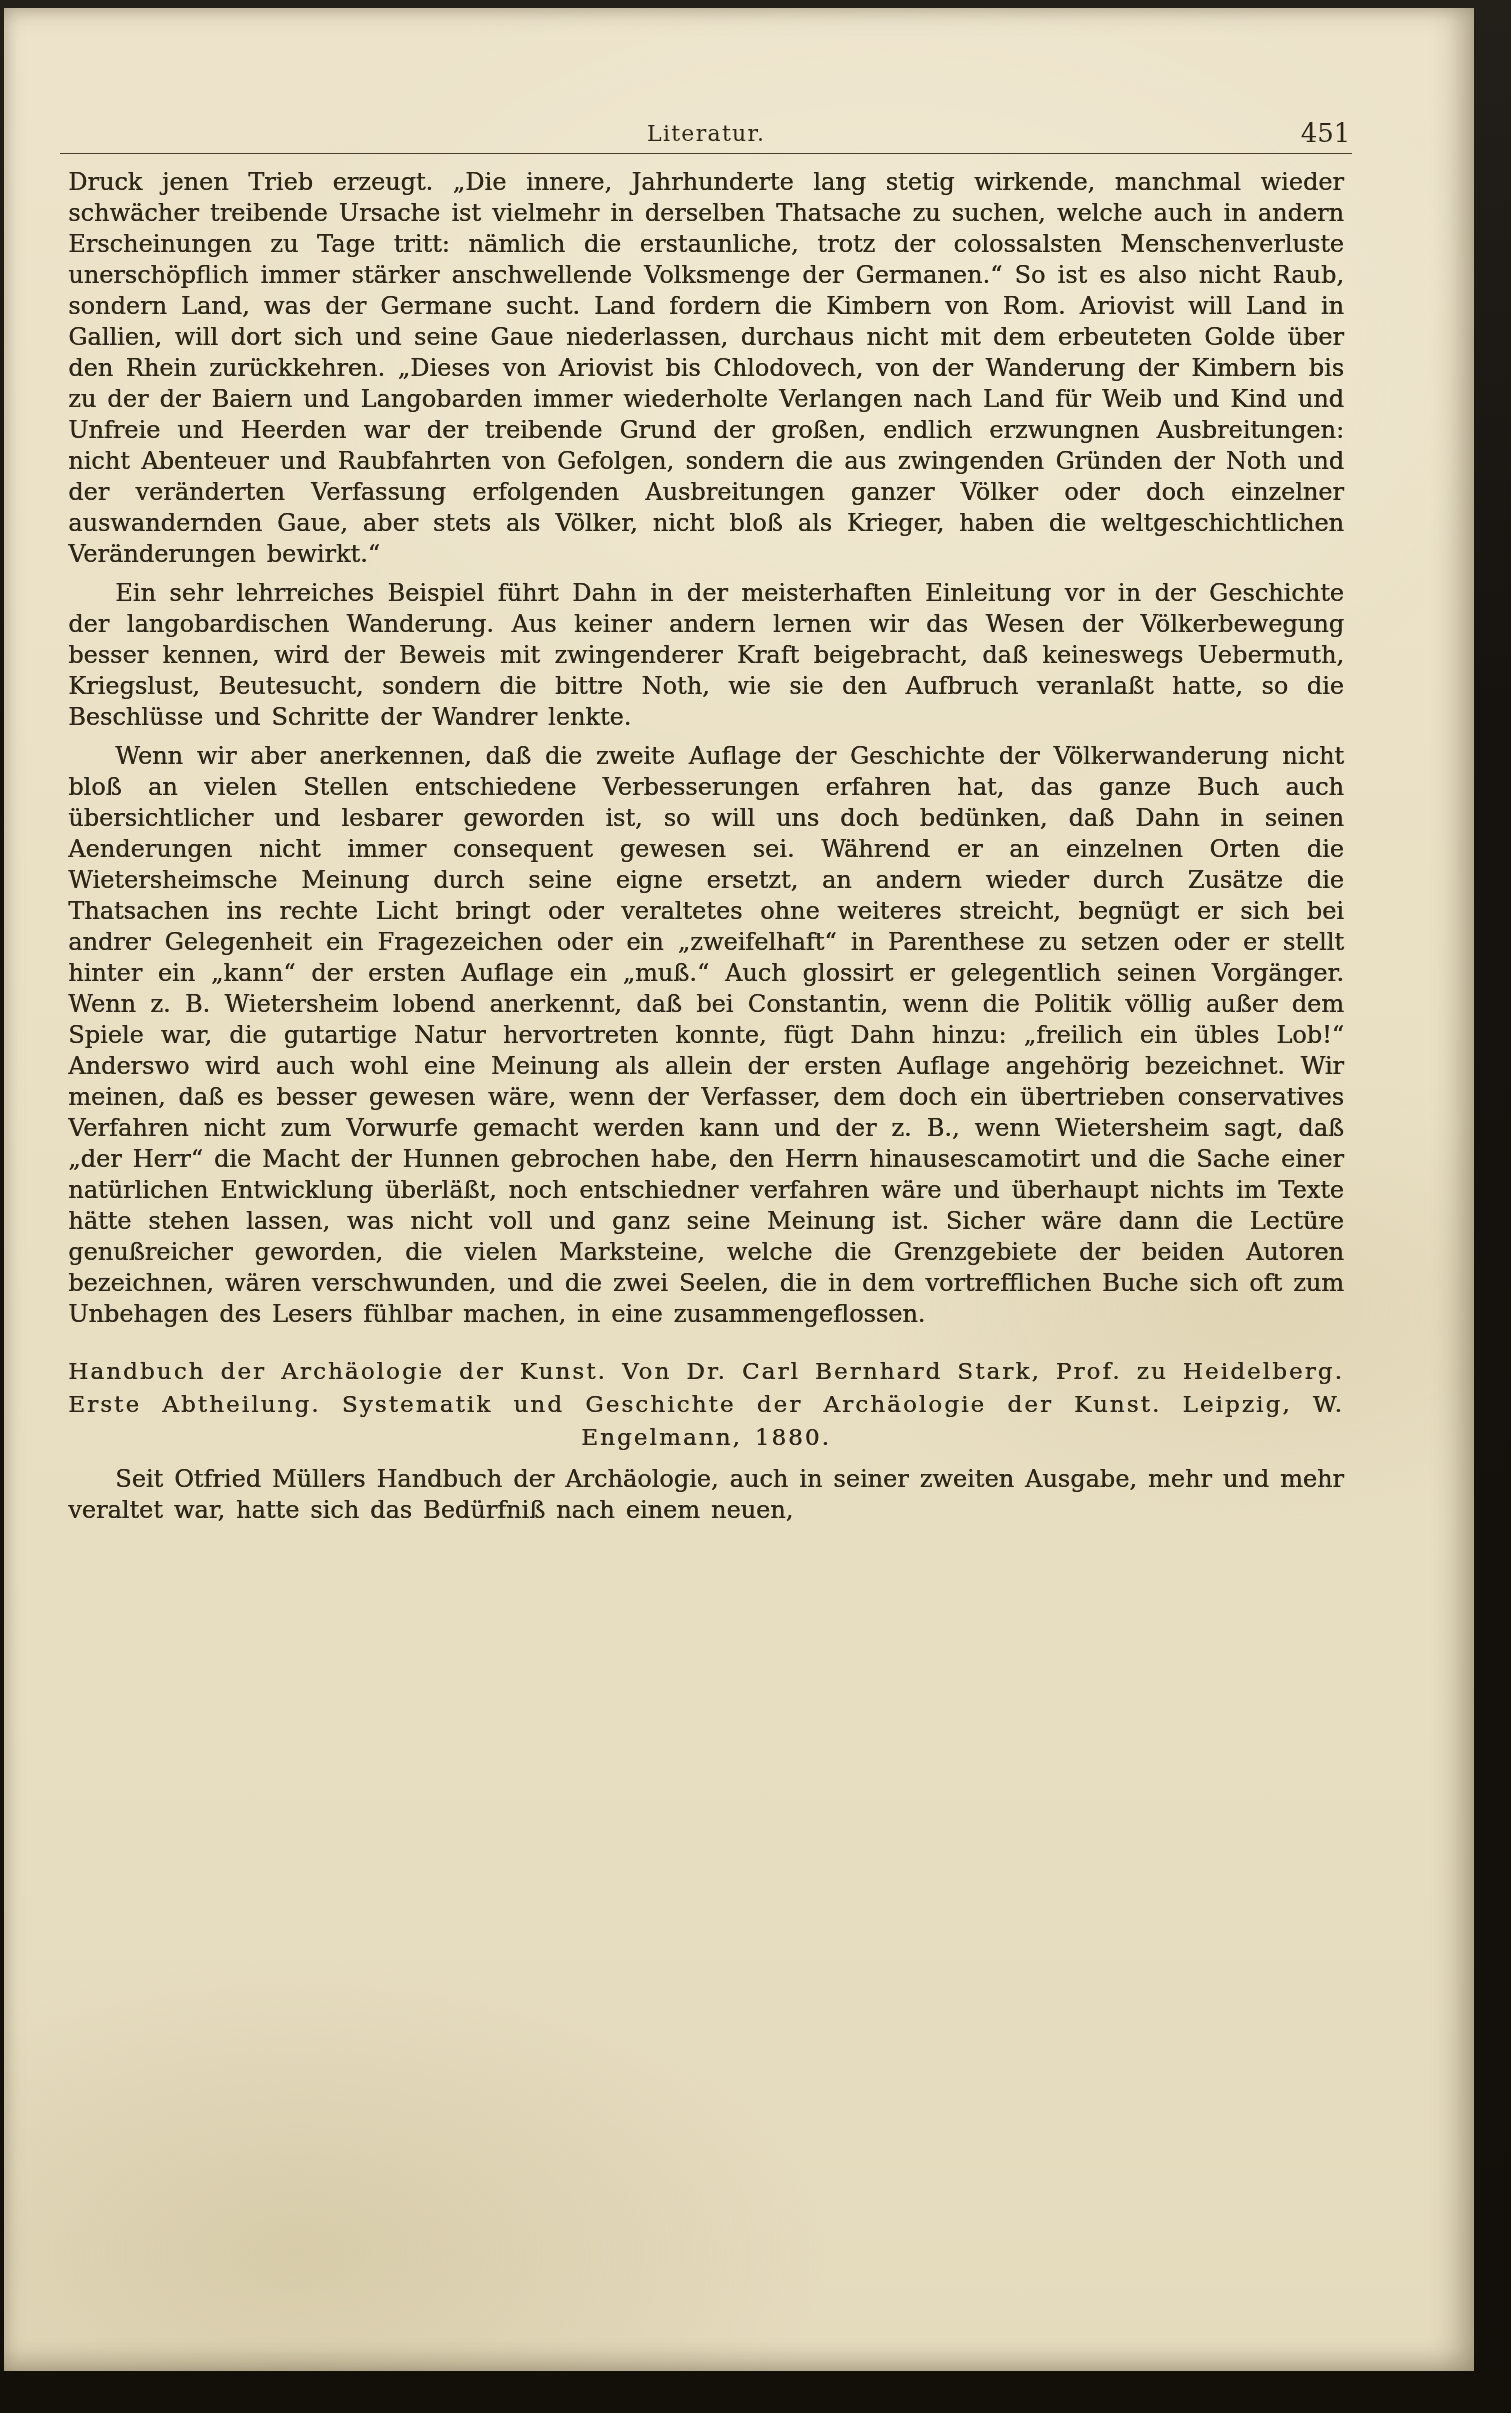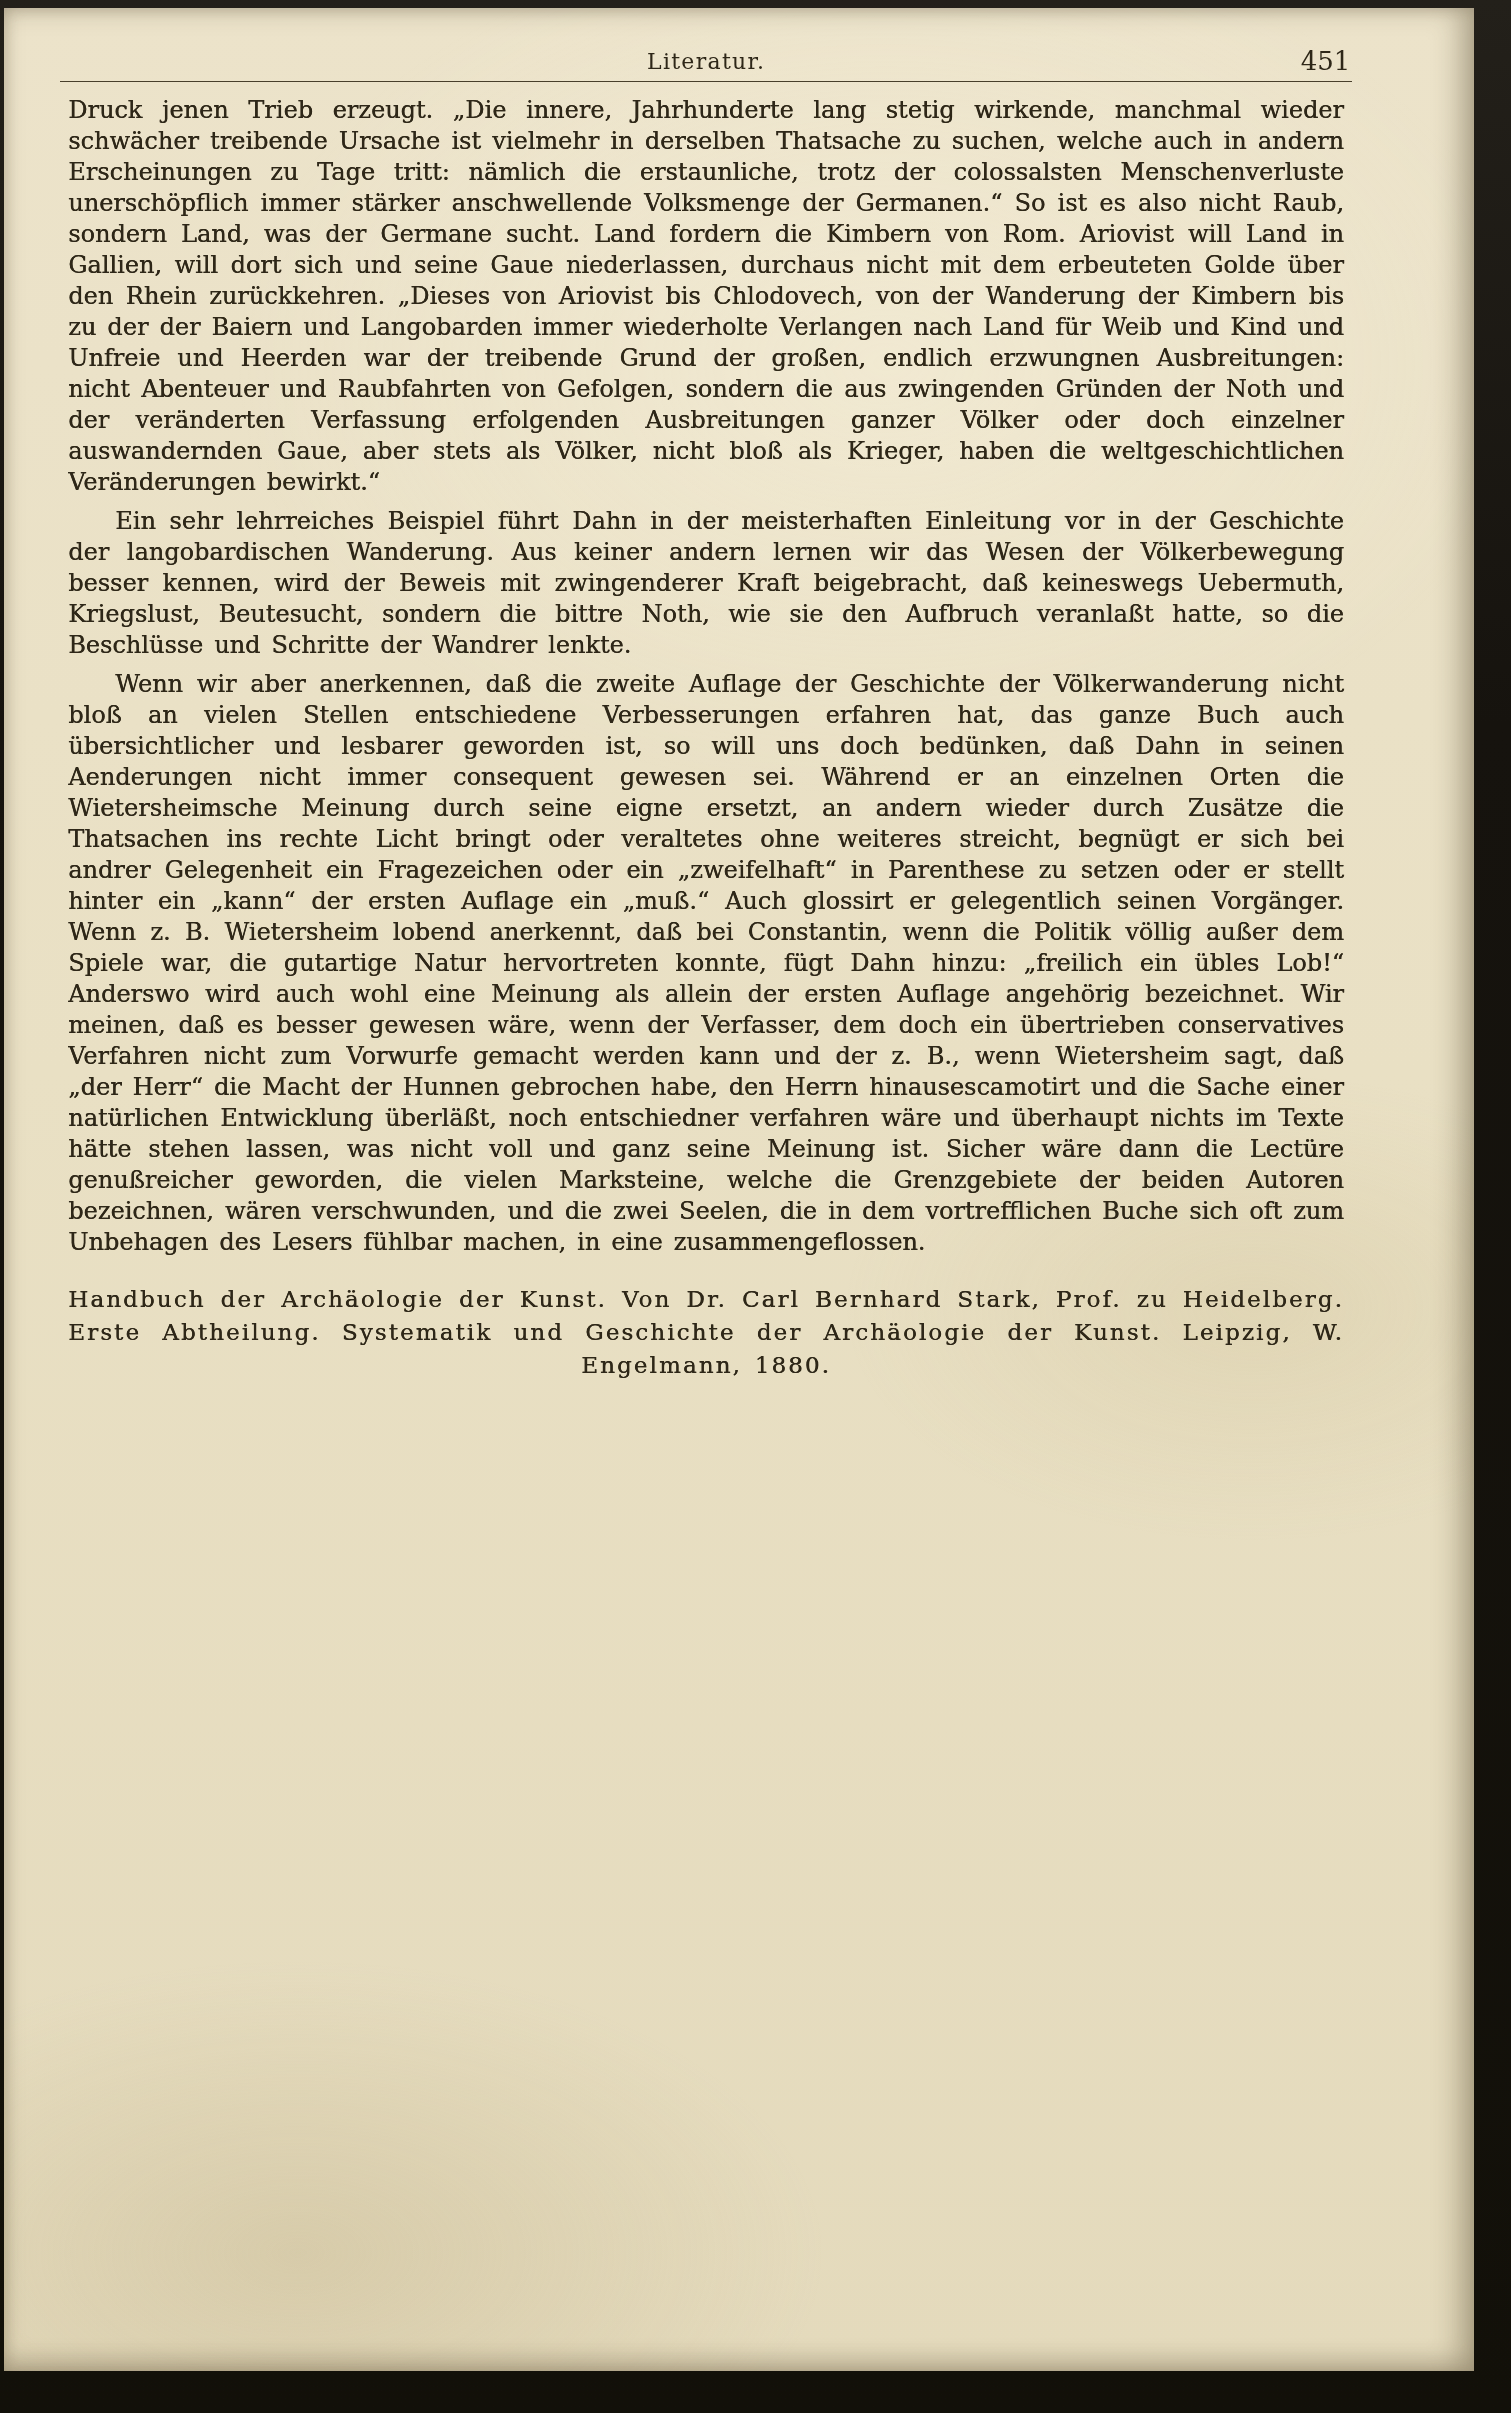--- a/index.html
+++ b/index.html
@@ -23,21 +23,21 @@
     bottom: 42px;
     background:
       radial-gradient(752px 418px at 20% 95%, rgba(190,175,135,0.35), transparent 70%),
       radial-gradient(585px 334px at 85% 55%, rgba(200,185,140,0.25), transparent 70%),
       radial-gradient(1002px 668px at 60% 15%, rgba(255,250,232,0.30), transparent 65%),
       linear-gradient(180deg, #ece3ca 0%, #e9e0c4 45%, #e4dabc 100%);
     box-shadow:
       inset -16.7px 0 27px rgba(70,58,34,0.28),
       inset 0 -11.7px 22px rgba(70,58,34,0.18),
       inset 3.3px 3.3px 11.7px rgba(70,58,34,0.12);
-    padding-top: 38px;
+    padding-top: 110px;
     box-sizing: border-box;
   }
   .text-col {
     margin-left: 56px;
     margin-right: 122px;
     color: #2e2718;
   }
   .header {
     position: relative;
     height: 35px;
@@ -97,18 +97,19 @@
         <span class="page-number">451</span>
       </div>
 
       <div class="rule"></div>
 
       <div class="body-text">
         <p class="para no-indent">Druck jenen Trieb erzeugt. „Die innere, Jahrhunderte lang stetig wirkende, manchmal wieder schwächer treibende Ursache ist vielmehr in derselben Thatsache zu suchen, welche auch in andern Erscheinungen zu Tage tritt: nämlich die erstaunliche, trotz der colossalsten Menschenverluste unerschöpflich immer stärker anschwellende Volksmenge der Germanen.“ So ist es also nicht Raub, sondern Land, was der Germane sucht. Land fordern die Kimbern von Rom. Ariovist will Land in Gallien, will dort sich und seine Gaue niederlassen, durchaus nicht mit dem erbeuteten Golde über den Rhein zurückkehren. „Dieses von Ariovist bis Chlodovech, von der Wanderung der Kimbern bis zu der der Baiern und Langobarden immer wiederholte Verlangen nach Land für Weib und Kind und Unfreie und Heerden war der treibende Grund der großen, endlich erzwungnen Ausbreitungen: nicht Abenteuer und Raubfahrten von Gefolgen, sondern die aus zwingenden Gründen der Noth und der veränderten Verfassung erfolgenden Ausbreitungen ganzer Völker oder doch einzelner auswandernden Gaue, aber stets als Völker, nicht bloß als Krieger, haben die weltgeschichtlichen Veränderungen bewirkt.“</p>
         <p class="para">Ein sehr lehrreiches Beispiel führt Dahn in der meisterhaften Einleitung vor in der Geschichte der langobardischen Wanderung. Aus keiner andern lernen wir das Wesen der Völkerbewegung besser kennen, wird der Beweis mit zwingenderer Kraft beigebracht, daß keineswegs Uebermuth, Kriegslust, Beutesucht, sondern die bittre Noth, wie sie den Aufbruch veranlaßt hatte, so die Beschlüsse und Schritte der Wandrer lenkte.</p>
         <p class="para">Wenn wir aber anerkennen, daß die zweite Auflage der Geschichte der Völkerwanderung nicht bloß an vielen Stellen entschiedene Verbesserungen erfahren hat, das ganze Buch auch übersichtlicher und lesbarer geworden ist, so will uns doch bedünken, daß Dahn in seinen Aenderungen nicht immer consequent gewesen sei. Während er an einzelnen Orten die Wietersheimsche Meinung durch seine eigne ersetzt, an andern wieder durch Zusätze die Thatsachen ins rechte Licht bringt oder veraltetes ohne weiteres streicht, begnügt er sich bei andrer Gelegenheit ein Fragezeichen oder ein „zweifelhaft“ in Parenthese zu setzen oder er stellt hinter ein „kann“ der ersten Auflage ein „muß.“ Auch glossirt er gelegentlich seinen Vorgänger. Wenn z. B. Wietersheim lobend anerkennt, daß bei Constantin, wenn die Politik völlig außer dem Spiele war, die gutartige Natur hervortreten konnte, fügt Dahn hinzu: „freilich ein übles Lob!“ Anderswo wird auch wohl eine Meinung als allein der ersten Auflage angehörig bezeichnet. Wir meinen, daß es besser gewesen wäre, wenn der Verfasser, dem doch ein übertrieben conservatives Verfahren nicht zum Vorwurfe gemacht werden kann und der z. B., wenn Wietersheim sagt, daß „der Herr“ die Macht der Hunnen gebrochen habe, den Herrn hinausescamotirt und die Sache einer natürlichen Entwicklung überläßt, noch entschiedner verfahren wäre und überhaupt nichts im Texte hätte stehen lassen, was nicht voll und ganz seine Meinung ist. Sicher wäre dann die Lectüre genußreicher geworden, die vielen Marksteine, welche die Grenzgebiete der beiden Autoren bezeichnen, wären verschwunden, und die zwei Seelen, die in dem vortrefflichen Buche sich oft zum Unbehagen des Lesers fühlbar machen, in eine zusammengeflossen.</p>
         <p class="review-heading">Handbuch der Archäologie der Kunst. Von Dr. Carl Bernhard Stark, Prof. zu Heidelberg. Erste Abtheilung. Systematik und Geschichte der Archäologie der Kunst. Leipzig, W. Engelmann, 1880.</p>
+        <p class="para">Seit Otfried Müllers Handbuch der Archäologie, auch in seiner zweiten Ausgabe, mehr und mehr veraltet war, hatte sich das Bedürfniß nach einem neuen,</p>
       </div>
 
     </div>
   </div>
 </div>
 
 
 </body></html>

